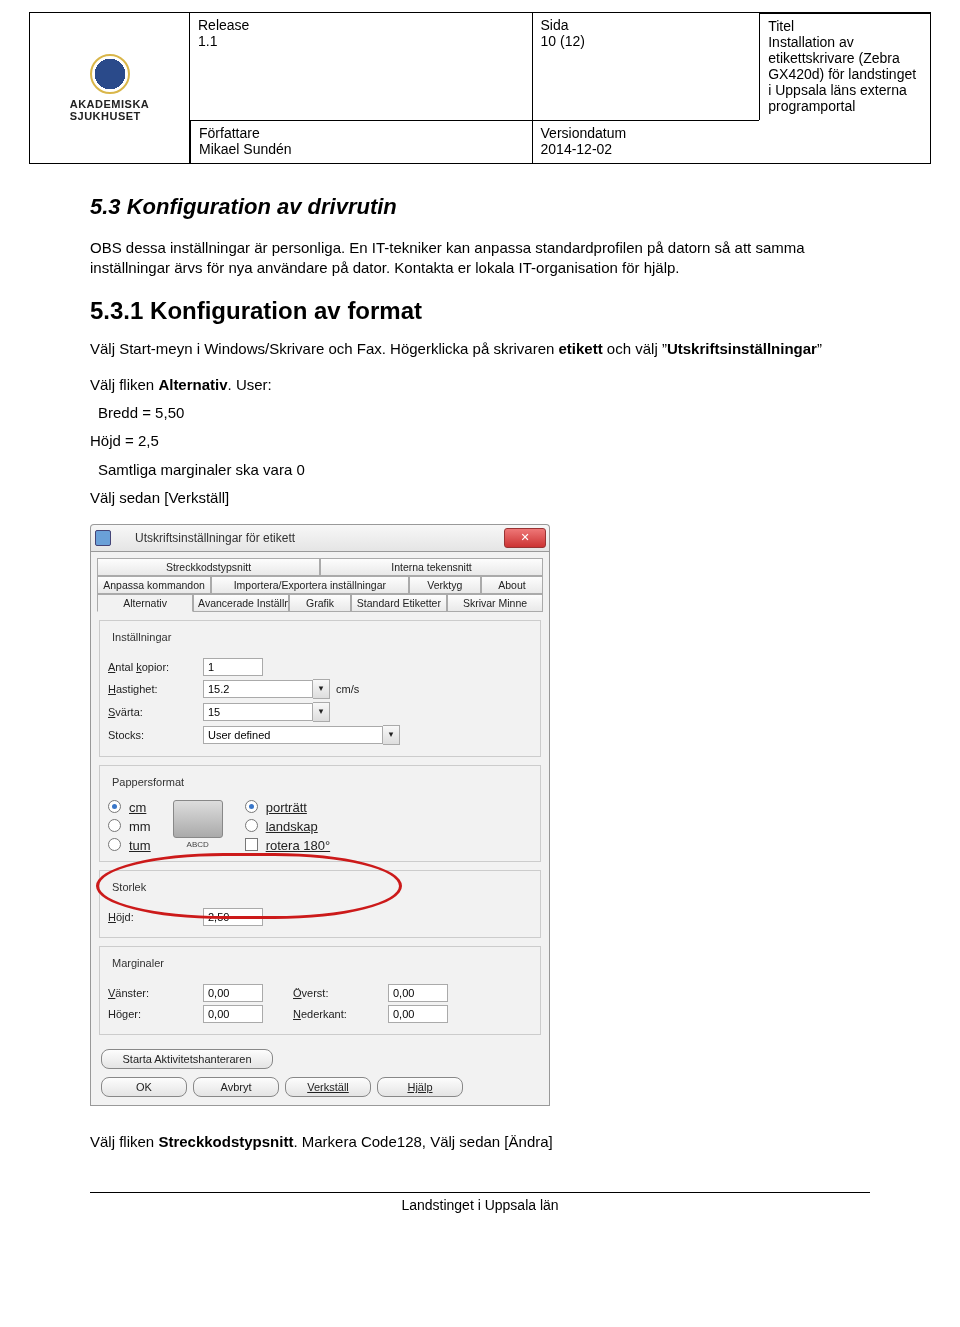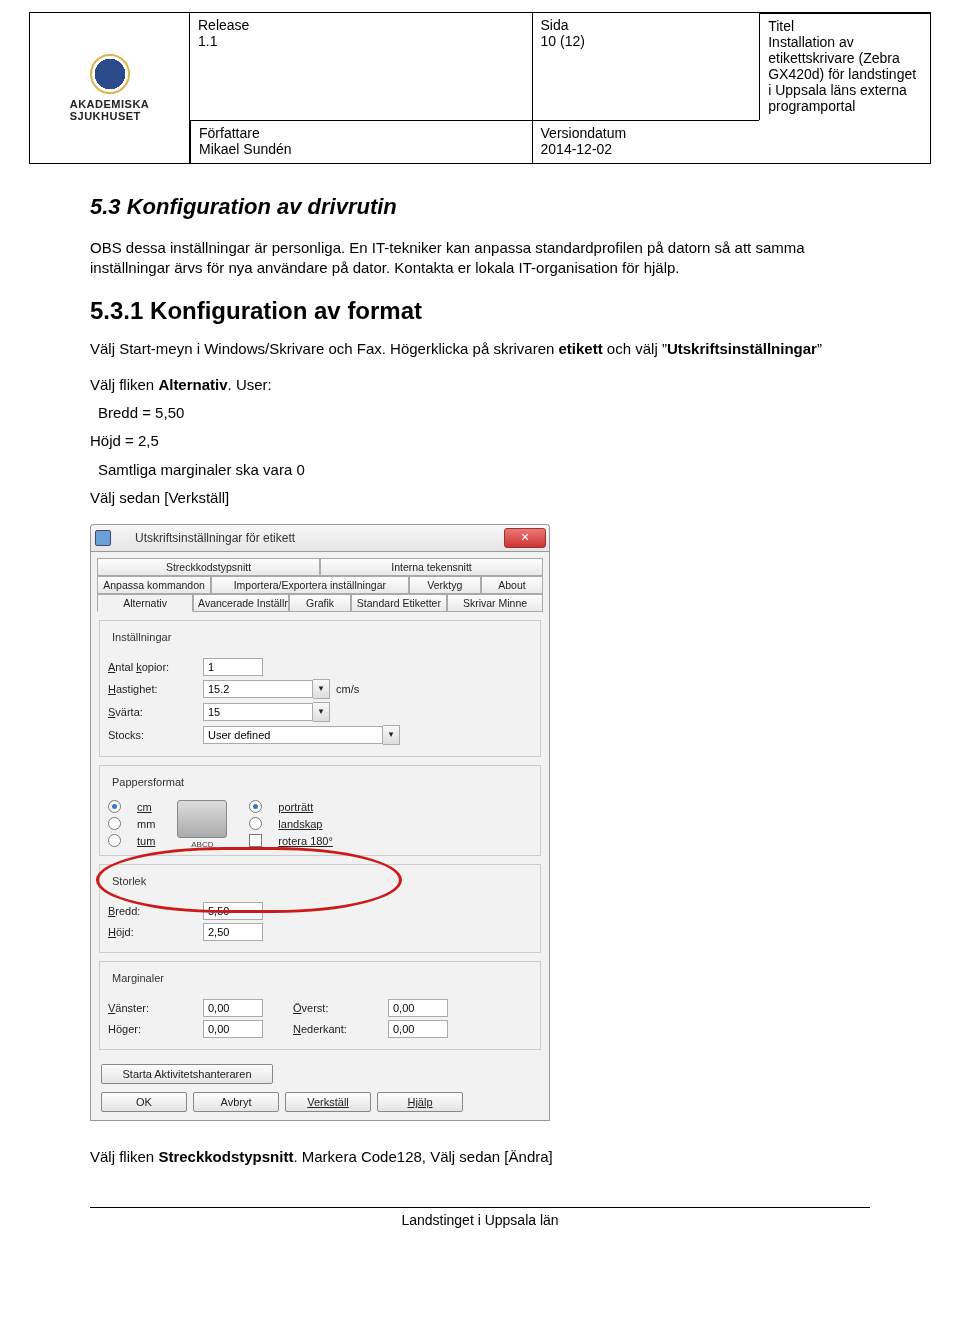--- a/index.html
+++ b/index.html
@@ -184,21 +184,21 @@
     width:16px;height:18px;
     border:1px solid #aaa;
     border-left:none;
     background:linear-gradient(#f8f8f8,#ddd);
     text-align:center;
     line-height:16px;
     font-size:9px;
   }
   .unit { margin-left:6px; font-size:11px; }
   .radio-col { display:flex; flex-direction:column; gap:4px; }
-  .radio-item { display:flex; align-items:center; gap:16px; font-size:11px;}
+  .radio-item { display:flex; gap:8px; font-size:13px;}
   .radio-dot {
     width:11px;height:11px;border:1px solid #777;border-radius:50%;
     display:inline-flex;align-items:center;justify-content:center;background:#fff;
   }
   .radio-dot.checked::after{content:"";width:5px;height:5px;border-radius:50%;background:#3a77c9;}
   .checkbox {
     width:11px;height:11px;border:1px solid #777;background:#fff;display:inline-block;
   }
   .printer-icon {
     width:48px;height:36px;
@@ -227,21 +227,21 @@
     display:flex; gap:6px; justify-content:flex-start;
     padding:6px 4px 2px 4px;
   }
   .btn {
     border:1px solid #888;
     background:linear-gradient(#fdfdfd,#e4e4e4);
     padding:3px 10px;
     font-size:11px;
     min-width:64px;
     text-align:center;
-    border-radius:2px;
+    border-radius:8px;
   }
   .btn.wide { min-width:150px; }
   .u { text-decoration:underline; }
   hr.footer-line {
     width:780px;
     margin:40px 0 4px 90px;
     border:none;border-top:1px solid #000;
   }
   .footer {
     text-align:center;
@@ -391,24 +391,20 @@
                   <span class="checkbox"></span>
                   <span class="u">rotera 180°</span>
                 </div>
             </div>
           </div>
         </div>
 
         <div class="groupbox storlek-wrap">
           <div class="red-oval"></div>
           <span class="group-title">Storlek</span>
-          <div class="field-row">
-            <label><span class="u">B</span>redd:</label>
-            <input class="input small" value="5,50" style="">
-          </div>
           <div class="field-row">
             <label><span class="u">H</span>öjd:</label>
             <input class="input small" value="2,50" style="">
           </div>
         </div>
 
         <div class="groupbox">
           <span class="group-title">Marginaler</span>
           <div class="two-col">
             <div>

